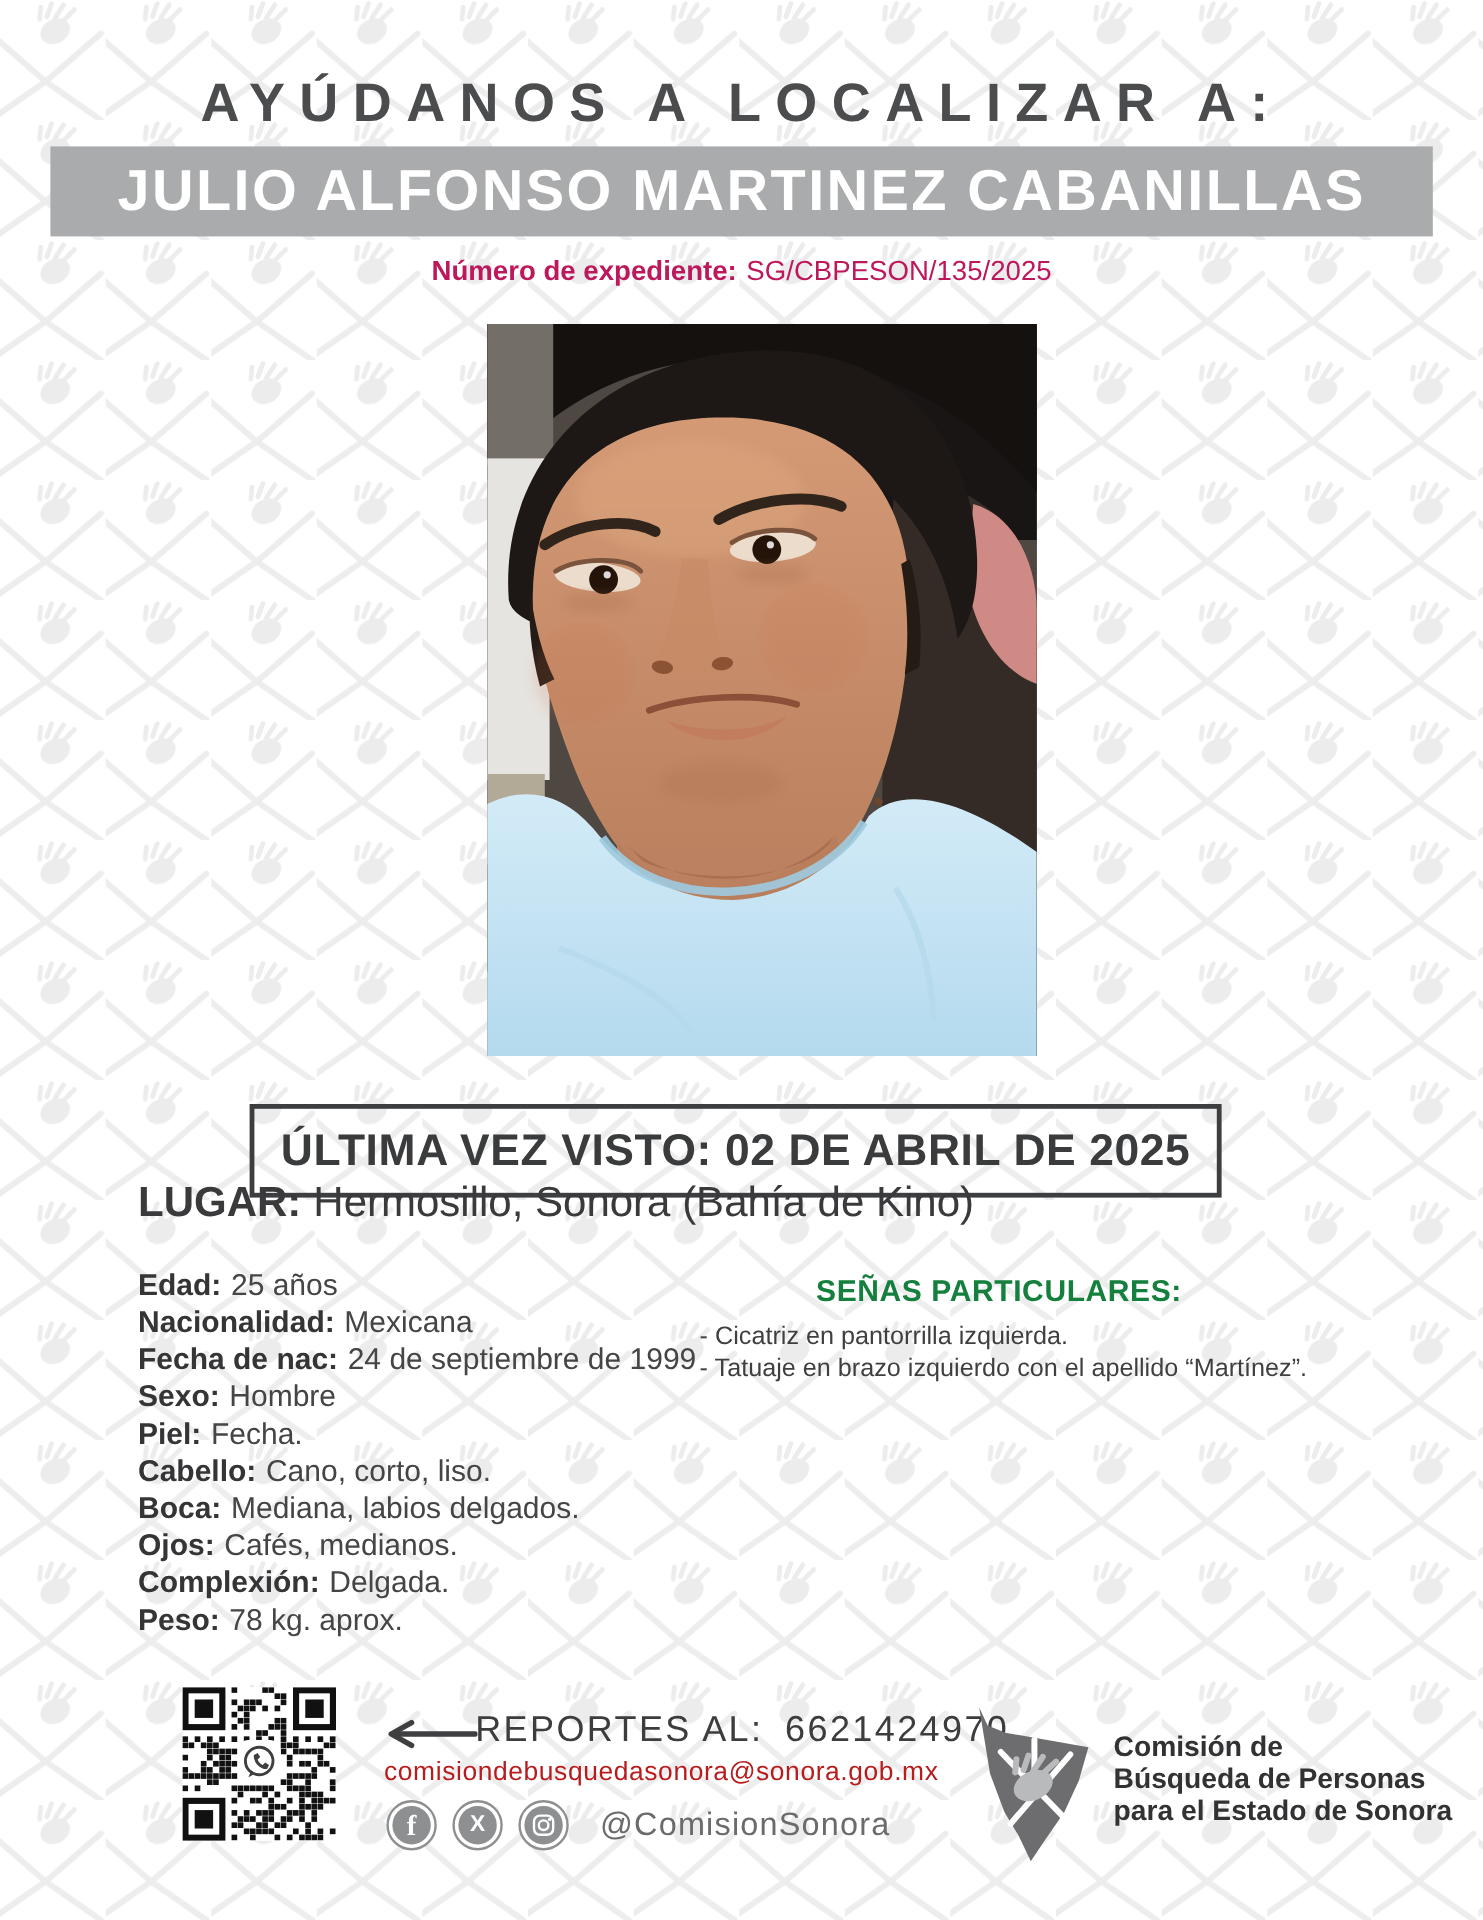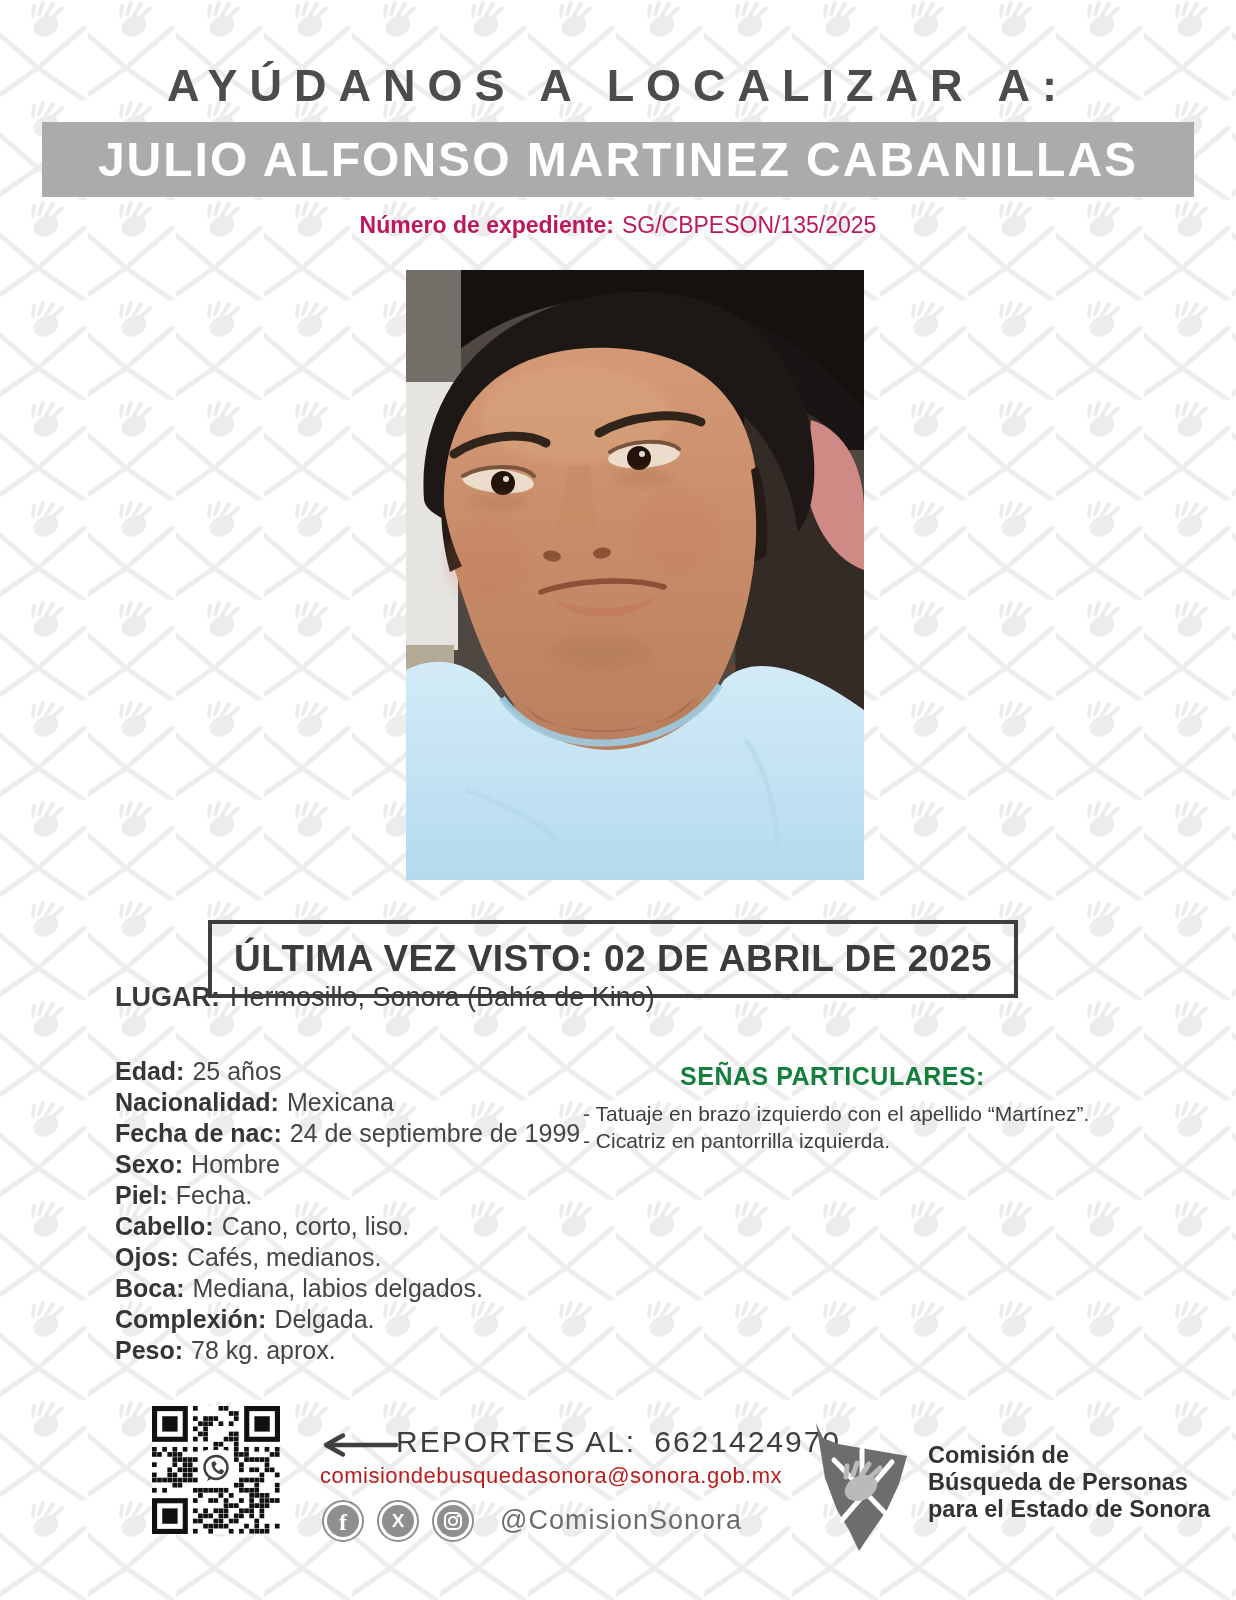--- a/index.html
+++ b/index.html
@@ -35,21 +35,21 @@
   
   #lastseen-box{
     left:208px;top:901px;width:810px;height:78px;border:4px solid #3d3e40;
     box-sizing:border-box;display:flex;align-items:center;justify-content:center;
     background:transparent;
     margin-top:19px;
   }
   #lastseen-box span{font-size:37px;font-weight:800;color:#3a3b3d;letter-spacing:.5px;white-space:nowrap;}
 
   
-  #location-line{left:115px;top:982px;font-size:27px;color:#3a3a3c;}
+  #location-line{left:115px;top:982px;font-size:35px;color:#3a3a3c;}
   #location-line b{margin-right:10px;}
 
   
   #details{left:115px;top:1056px;width:470px;}
   .detail-row{font-size:25px;line-height:31px;color:#454547;white-space:nowrap;}
   .detail-row b{color:#353537;margin-right:8px;}
 
   
   #senas-title{left:580px;top:1062px;width:505px;text-align:center;
     font-size:25px;font-weight:800;color:#15803d;letter-spacing:.5px;}
@@ -178,30 +178,30 @@
     <b>LUGAR:</b><span>Hermosillo, Sonora (Bahía de Kino)</span>
   </div>
 
   <div id="details" class="layer abs">
     <div class="detail-row"><b>Edad:</b><span>25 años</span></div>
     <div class="detail-row"><b>Nacionalidad:</b><span>Mexicana</span></div>
     <div class="detail-row"><b>Fecha de nac:</b><span>24 de septiembre de 1999</span></div>
     <div class="detail-row"><b>Sexo:</b><span>Hombre</span></div>
     <div class="detail-row"><b>Piel:</b><span>Fecha.</span></div>
     <div class="detail-row"><b>Cabello:</b><span>Cano, corto, liso.</span></div>
+    <div class="detail-row"><b>Boca:</b><span>Mediana, labios delgados.</span></div>
     <div class="detail-row"><b>Ojos:</b><span>Cafés, medianos.</span></div>
-    <div class="detail-row"><b>Boca:</b><span>Mediana, labios delgados.</span></div>
     <div class="detail-row"><b>Complexión:</b><span>Delgada.</span></div>
     <div class="detail-row"><b>Peso:</b><span>78 kg. aprox.</span></div>
   </div>
 
   <div id="senas-title" class="layer abs">SEÑAS PARTICULARES:</div>
   <div id="senas-items" class="layer abs">
+    <div>- Cicatriz en pantorrilla izquierda.</div>
     <div>- Tatuaje en brazo izquierdo con el apellido “Martínez”.</div>
-    <div>- Cicatriz en pantorrilla izquierda.</div>
   </div>
 
   <div id="qr-wrap" class="layer abs">
     <svg id="qr" width="128" height="128" viewBox="0 0 128 128" xmlns="http://www.w3.org/2000/svg">
         <rect x="40.96" y="0" width="4.7104" height="4.7104" fill="#111"></rect>
         <rect x="66.56" y="0" width="4.7104" height="4.7104" fill="#111"></rect>
         <rect x="71.68" y="0" width="4.7104" height="4.7104" fill="#111"></rect>
         <rect x="76.8" y="5.12" width="4.7104" height="4.7104" fill="#111"></rect>
         <rect x="81.92" y="5.12" width="4.7104" height="4.7104" fill="#111"></rect>
         <rect x="40.96" y="10.24" width="4.7104" height="4.7104" fill="#111"></rect>

